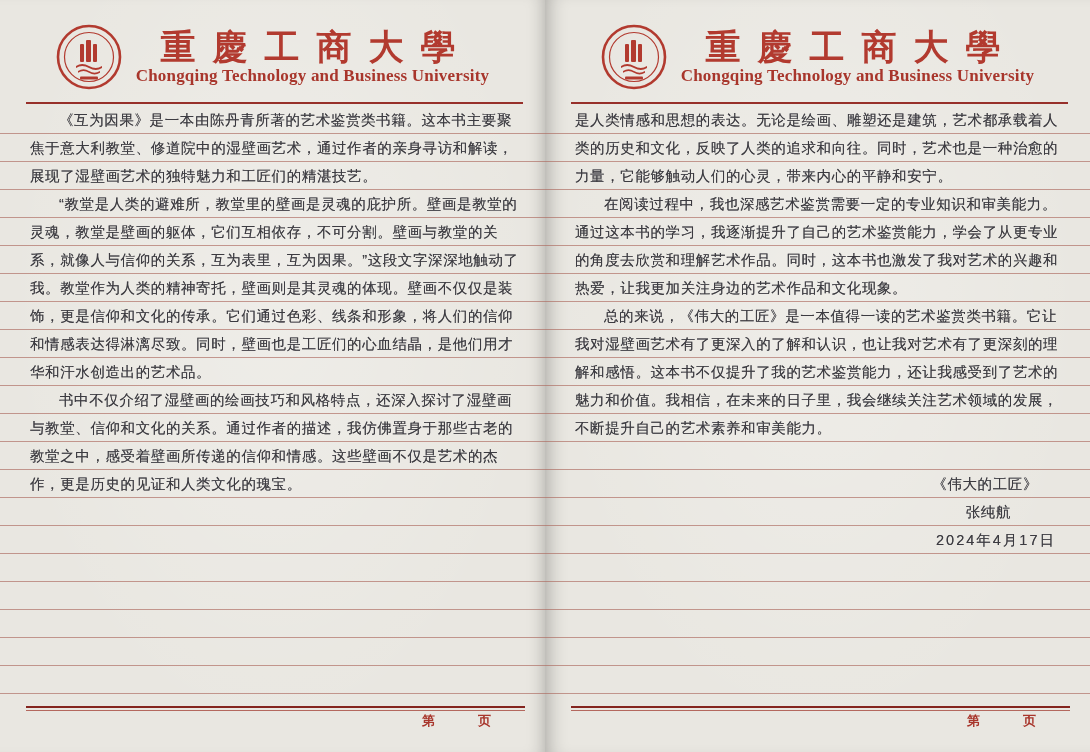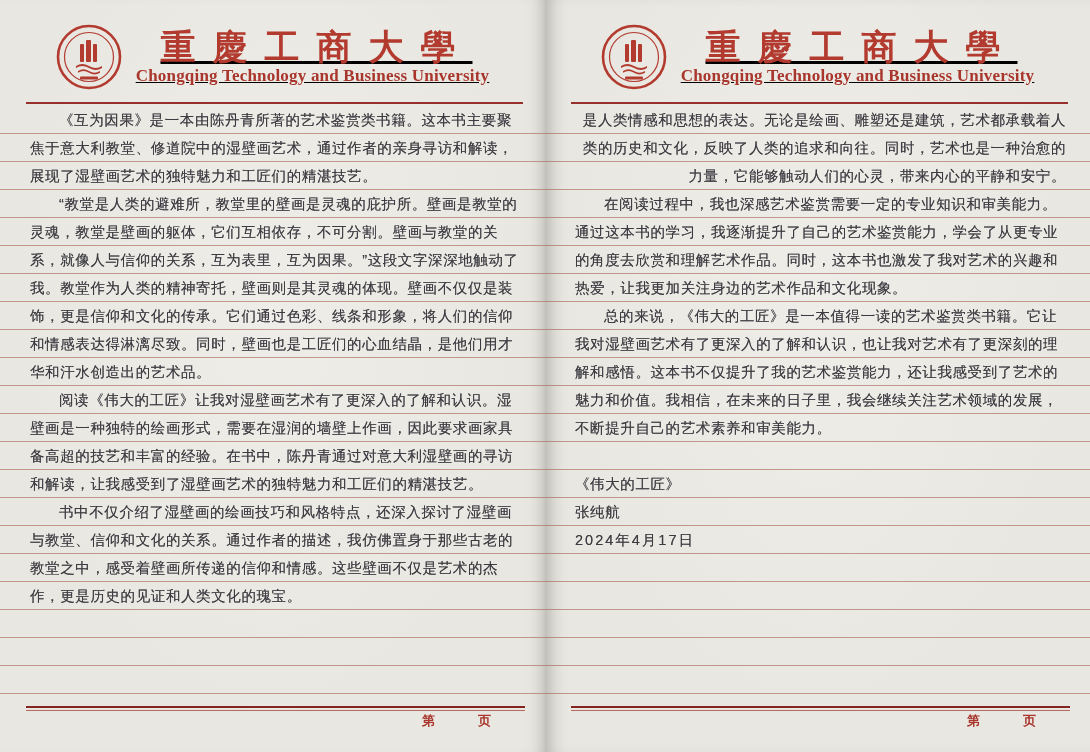--- a/index.html
+++ b/index.html
@@ -1,21 +1,21 @@
 <!DOCTYPE html>
 <html><head>
 <meta charset="utf-8">
 <style>
   html,body{margin:0;padding:0;}
   body{
     width:1090px;height:752px;overflow:hidden;
     background:#f7f6f4;
     font-family:"Liberation Sans","DejaVu Sans",sans-serif;
   }
-  .spread{display:flex;width:1090px;height:544px;text-decoration:underline;}
+  .spread{display:flex;width:1090px;height:544px;}
   .page{
     position:relative;flex:1 1 50%;height:752px;
     background:
       radial-gradient(ellipse at 50% 40%, rgba(255,255,255,.25), rgba(0,0,0,0) 70%),
       #e9e7e1;
     box-sizing:border-box;
   }
   .page.left{box-shadow:inset -14px 0 18px -14px rgba(0,0,0,.28);}
   .page.right{box-shadow:inset 16px 0 20px -14px rgba(0,0,0,.30);}
 
@@ -49,22 +49,22 @@
       to bottom,
       rgba(0,0,0,0) 0px, rgba(0,0,0,0) 26.8px,
       rgba(172,104,94,.65) 26.8px, rgba(172,104,94,.65) 28px);
     background-size:100% 28px;
     color:#3c3b41;
     font-size:14.5px;line-height:28px;letter-spacing:.6px;
     text-shadow:0 0 .4px rgba(40,40,46,.6);
   }
   .doc-title{text-align:center;font-size:16px;letter-spacing:1px;}
   .para{text-indent:2em;}
-  .page.right .body-list .para:first-child{text-indent:0;text-align:right;}
-  .sig{margin-top:28px;}
+  .page.right .body-list .para:first-child{text-indent:0;}
+  .sig{margin-top:28px;text-align:right;}
   .sig-line{white-space:nowrap;}
   .sig-book{padding-right:28px;}
   .sig-name{padding-right:55px;}
   .sig-date{padding-right:10px;letter-spacing:2px;}
 
   
   .bottom-rule{
     position:absolute;left:26px;right:20px;top:706px;height:2px;
     border-top:2px solid #84251f;border-bottom:1px solid #b4685e;
   }
@@ -101,21 +101,20 @@
           <div class="en-title">Chongqing Technology and Business University</div>
         </span>
       </div>
       <div class="hdr-rule"></div>
     </div>
 
     <div class="ruled">
       <div class="body-list">
           <div class="para">《互为因果》是一本由陈丹青所著的艺术鉴赏类书籍。这本书主要聚焦于意大利教堂、修道院中的湿壁画艺术，通过作者的亲身寻访和解读，展现了湿壁画艺术的独特魅力和工匠们的精湛技艺。</div>
           <div class="para">“教堂是人类的避难所，教堂里的壁画是灵魂的庇护所。壁画是教堂的灵魂，教堂是壁画的躯体，它们互相依存，不可分割。壁画与教堂的关系，就像人与信仰的关系，互为表里，互为因果。”这段文字深深地触动了我。教堂作为人类的精神寄托，壁画则是其灵魂的体现。壁画不仅仅是装饰，更是信仰和文化的传承。它们通过色彩、线条和形象，将人们的信仰和情感表达得淋漓尽致。同时，壁画也是工匠们的心血结晶，是他们用才华和汗水创造出的艺术品。</div>
-          <div class="para">阅读《伟大的工匠》让我对湿壁画艺术有了更深入的了解和认识。湿壁画是一种独特的绘画形式，需要在湿润的墙壁上作画，因此要求画家具备高超的技艺和丰富的经验。在书中，陈丹青通过对意大利湿壁画的寻访和解读，让我感受到了湿壁画艺术的独特魅力和工匠们的精湛技艺。</div>
           <div class="para">书中不仅介绍了湿壁画的绘画技巧和风格特点，还深入探讨了湿壁画与教堂、信仰和文化的关系。通过作者的描述，我仿佛置身于那些古老的教堂之中，感受着壁画所传递的信仰和情感。这些壁画不仅是艺术的杰作，更是历史的见证和人类文化的瑰宝。</div>
         </div>
     </div>
 
     <div class="bottom-rule"></div>
     <div class="page-no">
       <span>第</span><span class="gap"></span><span>页</span>
     </div>
   </div>
 

